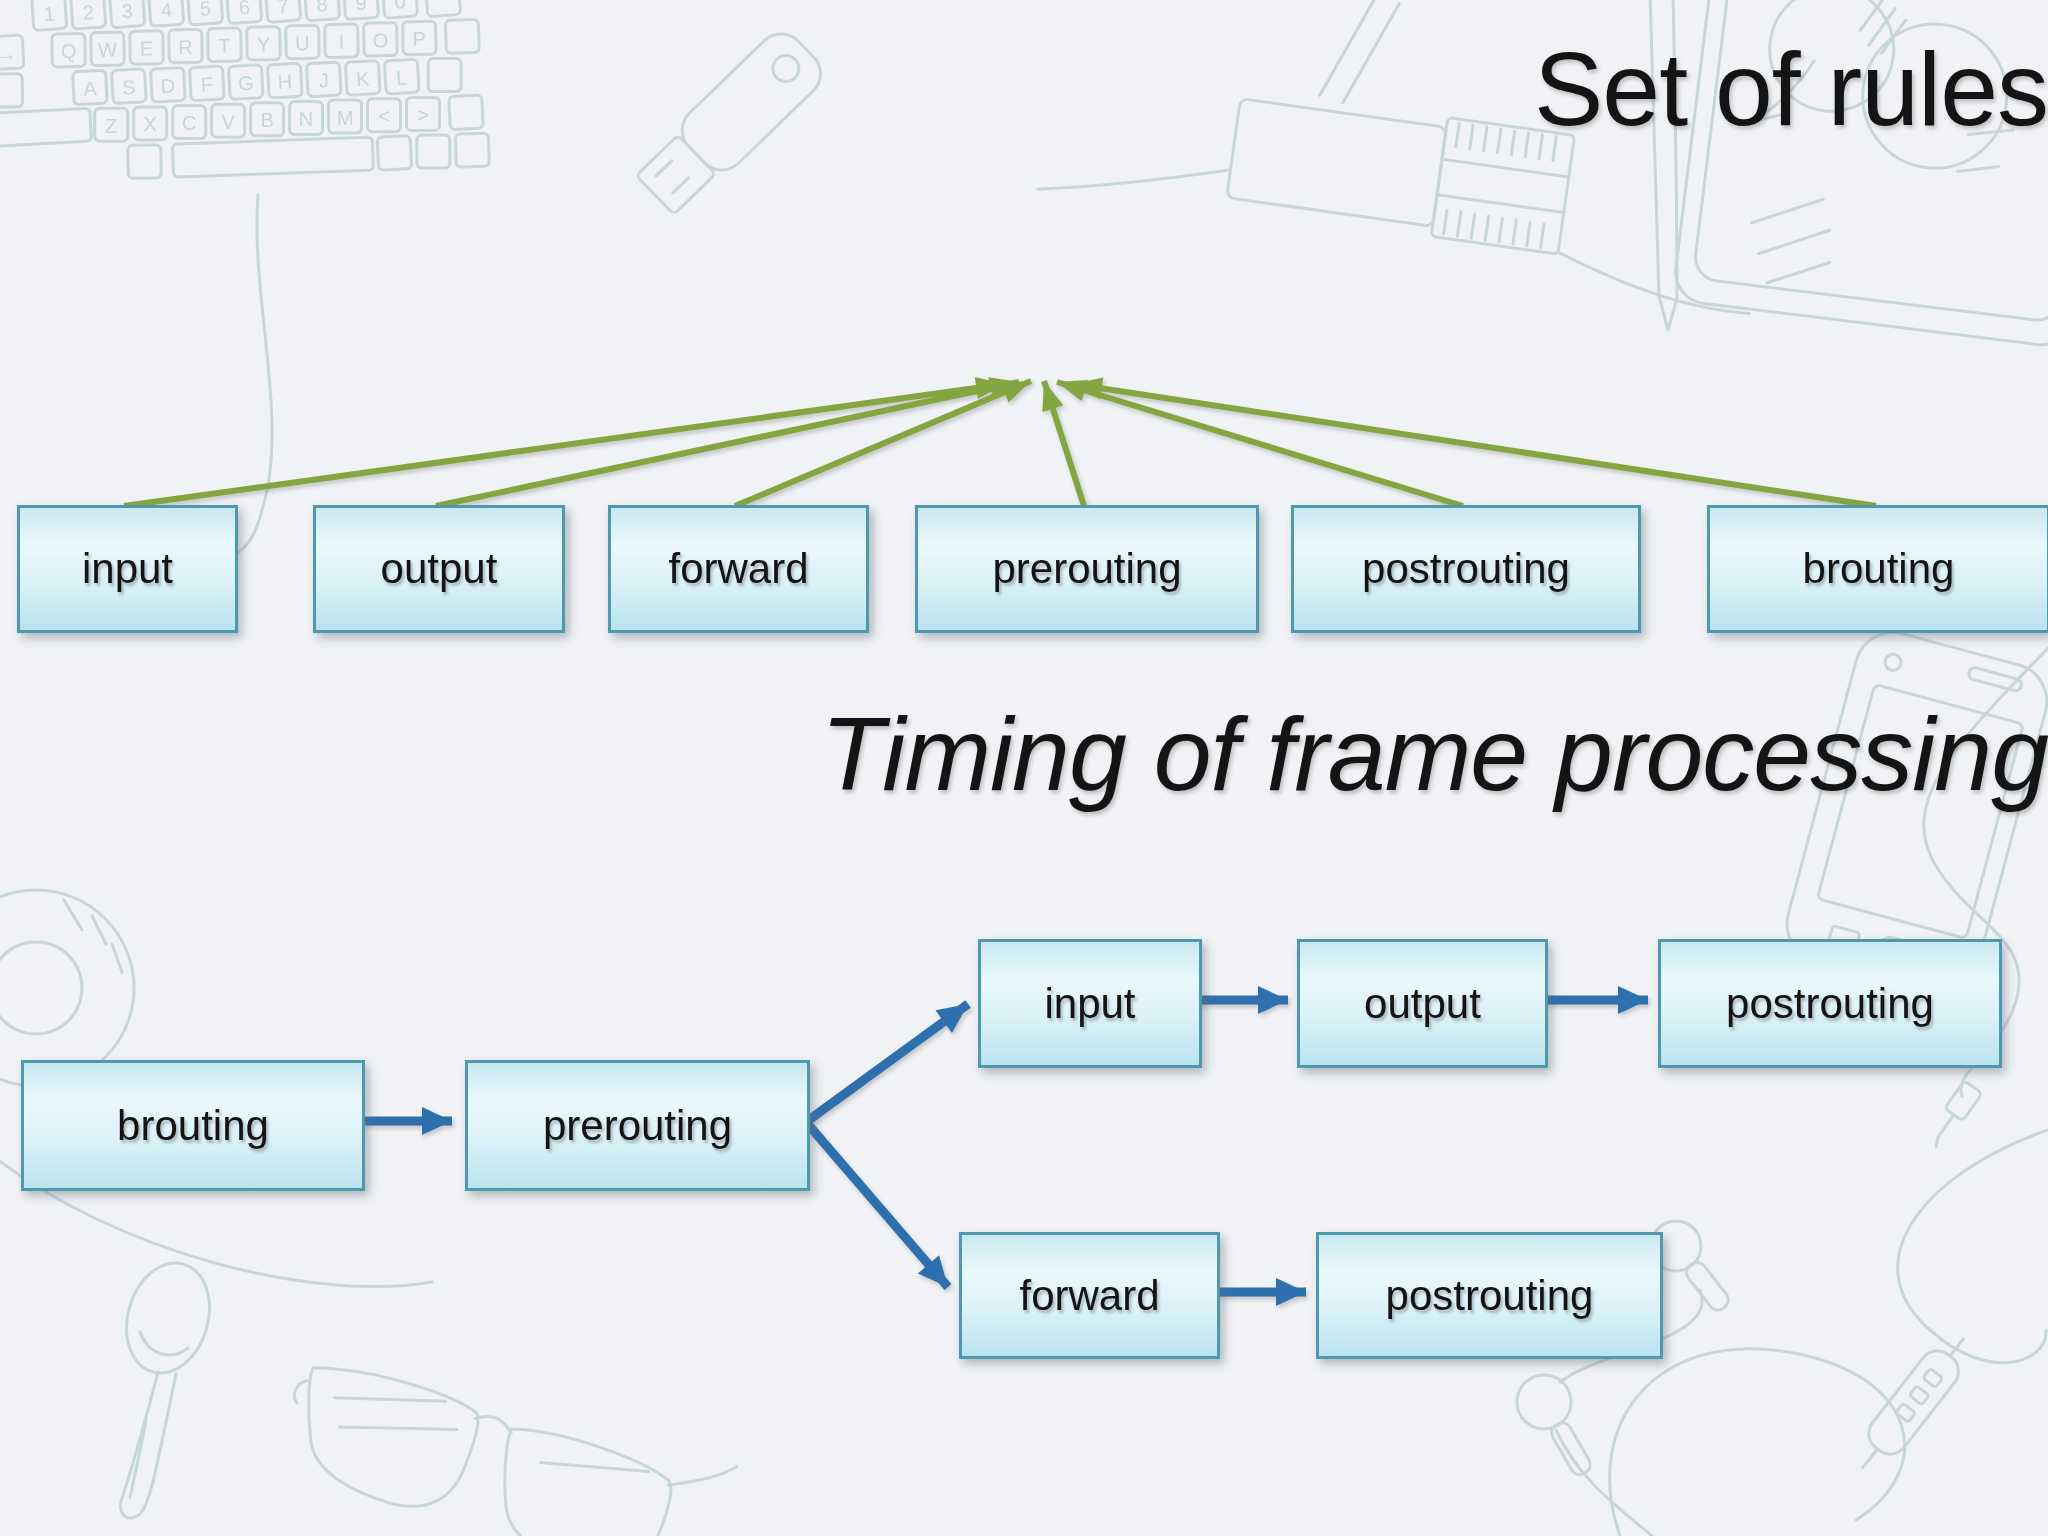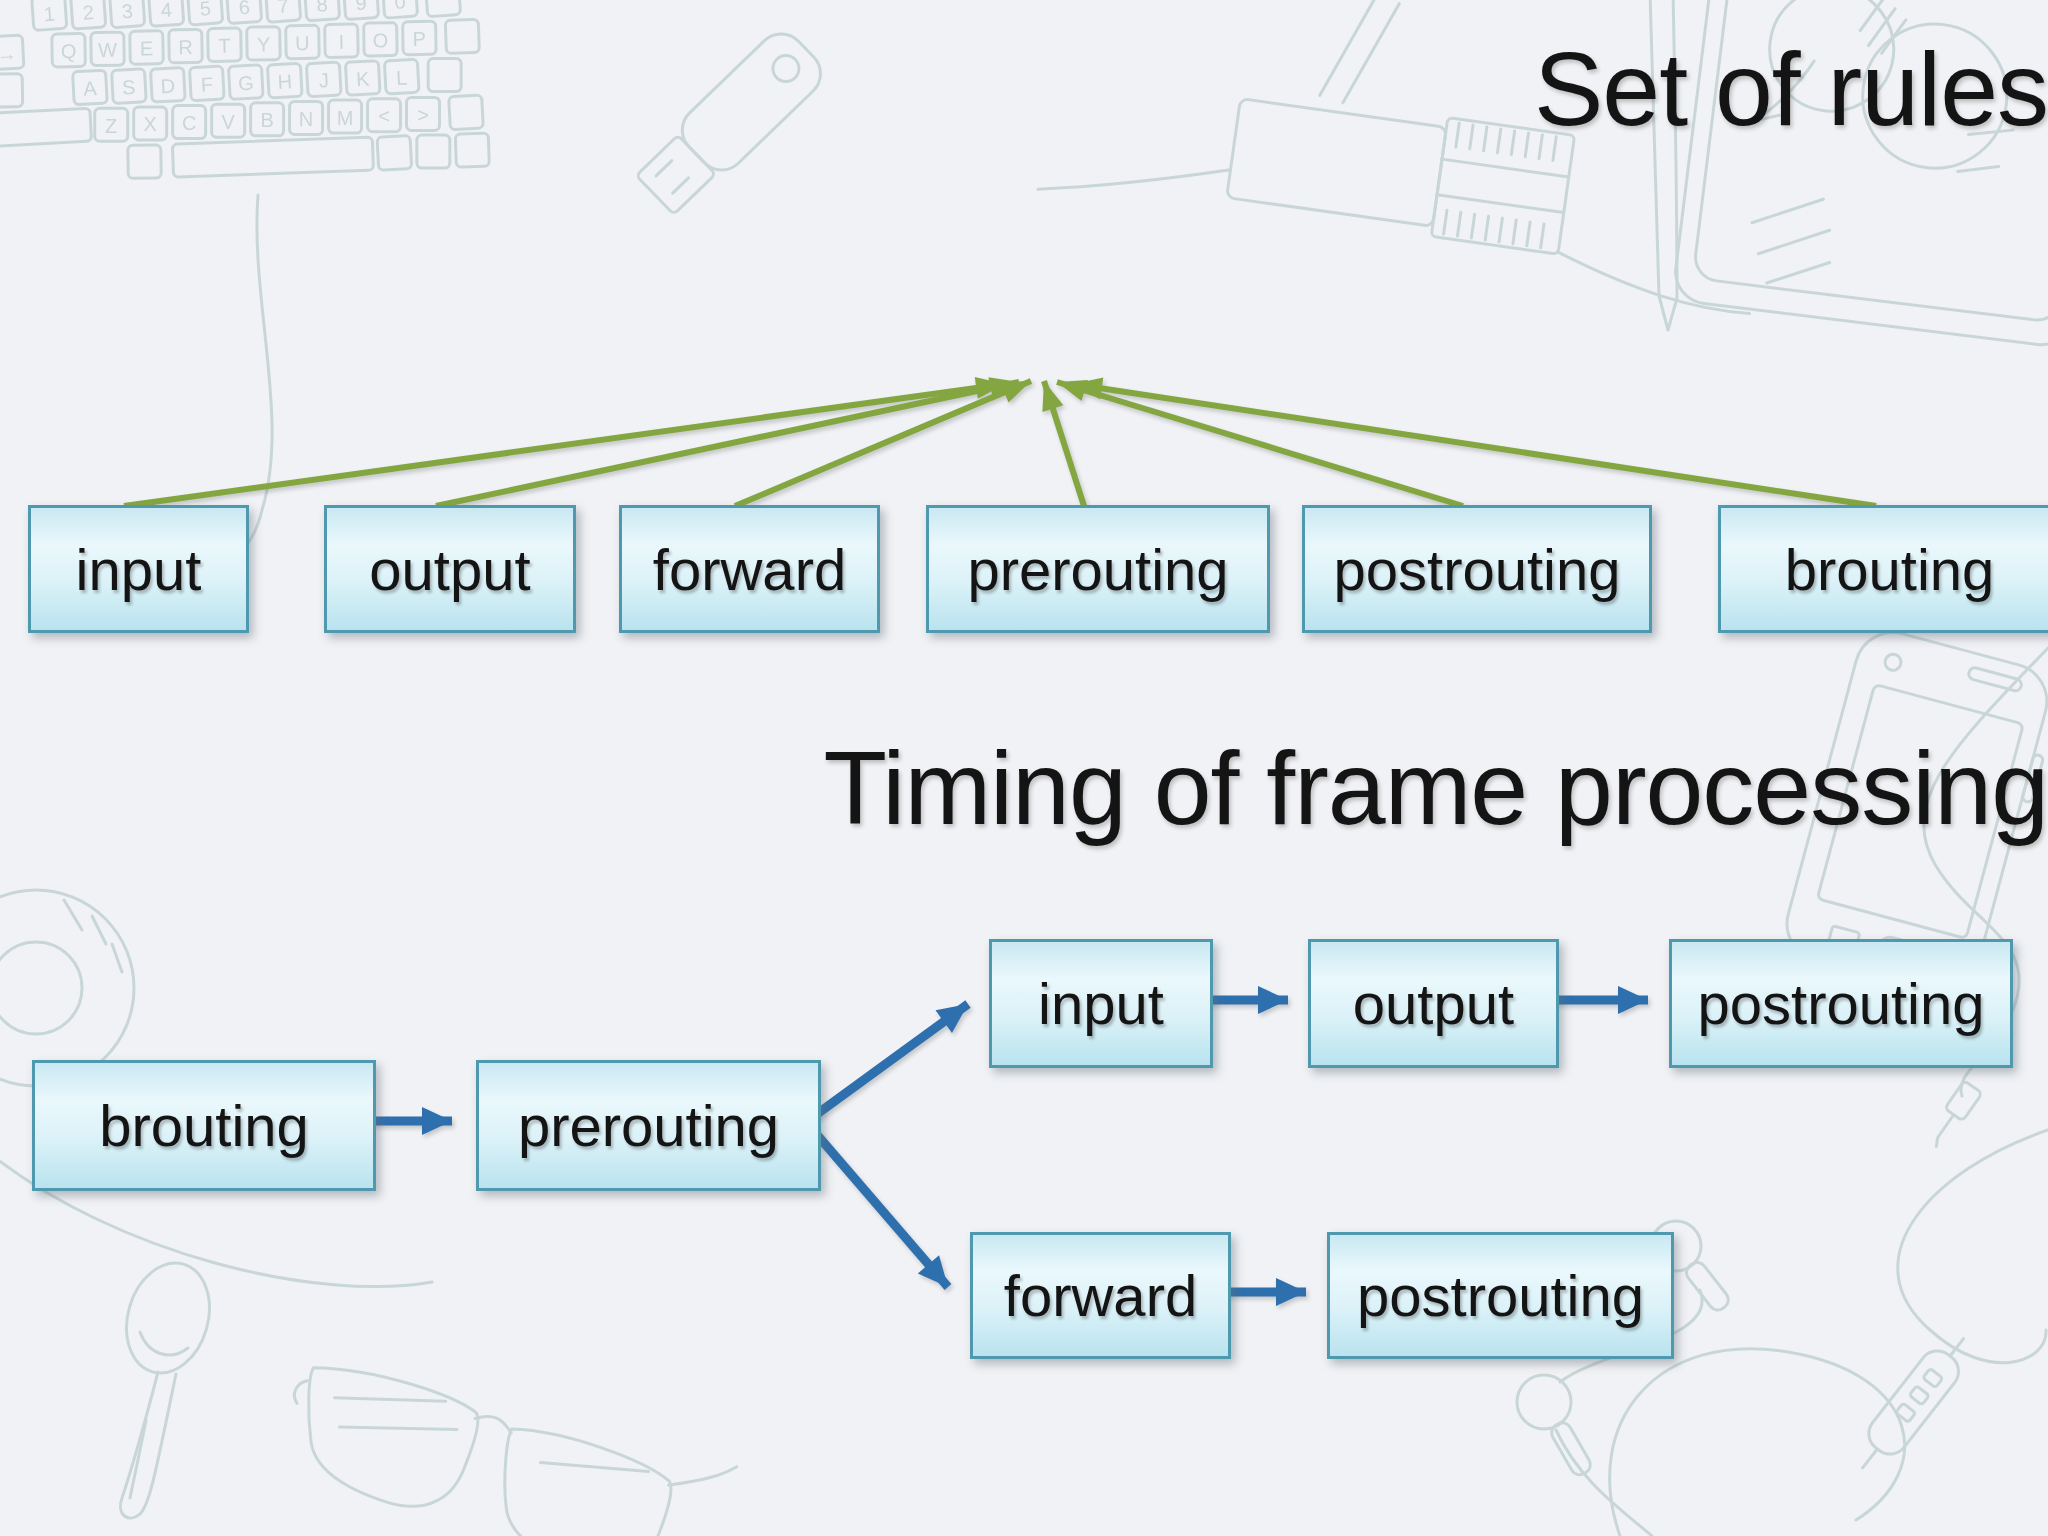--- a/index.html
+++ b/index.html
@@ -13,26 +13,26 @@
   .kbd-letter{fill:var(--doodle);stroke:none;font-size:20px;text-anchor:middle;font-family:"Liberation Sans",sans-serif;}
   .gl{stroke:var(--green-arrow);stroke-width:6;fill:none;}
   .bl{stroke:var(--blue-arrow);stroke-width:9;fill:none;}
   #mg path{fill:var(--green-arrow);stroke:none;}
   #mb path{fill:var(--blue-arrow);stroke:none;}
 
   .title{position:absolute;left:0;width:2048px;text-align:right;font-size:104px;
          letter-spacing:-1px;color:var(--text);z-index:2;
          text-shadow:2px 3px 4px rgba(0,0,0,.22);}
   .t1{top:30px;}
-  .t2{top:729px;}
+  .t2{top:695px;font-style:italic;}
 
   .box{position:absolute;display:flex;align-items:center;justify-content:center;z-index:2;}
   .node{height:122px;border:3px solid var(--node-border);
         background:linear-gradient(180deg,var(--node-fill-top) 0%,#eaf8fc 30%,#dcf2f8 60%,var(--node-fill-bottom) 100%);
-        box-shadow:4px 5px 9px rgba(100,115,125,.45);font-size:58px;margin-left:11px;}
+        box-shadow:4px 5px 9px rgba(100,115,125,.45);font-size:42px;}
   .chain{left:833px;top:254px;width:412px;height:123px;
          border:3px solid var(--chain-border);
          background:linear-gradient(180deg,var(--chain-fill-top) 0%,#fceac6 45%,var(--chain-fill-bottom) 100%);
          box-shadow:4px 5px 9px rgba(125,112,90,.5);font-size:116px;}
   .lbl{text-shadow:2px 3px 3px rgba(0,0,0,.25);white-space:nowrap;}
 </style>
 </head>
 <body>
 
 <div class="stage">

